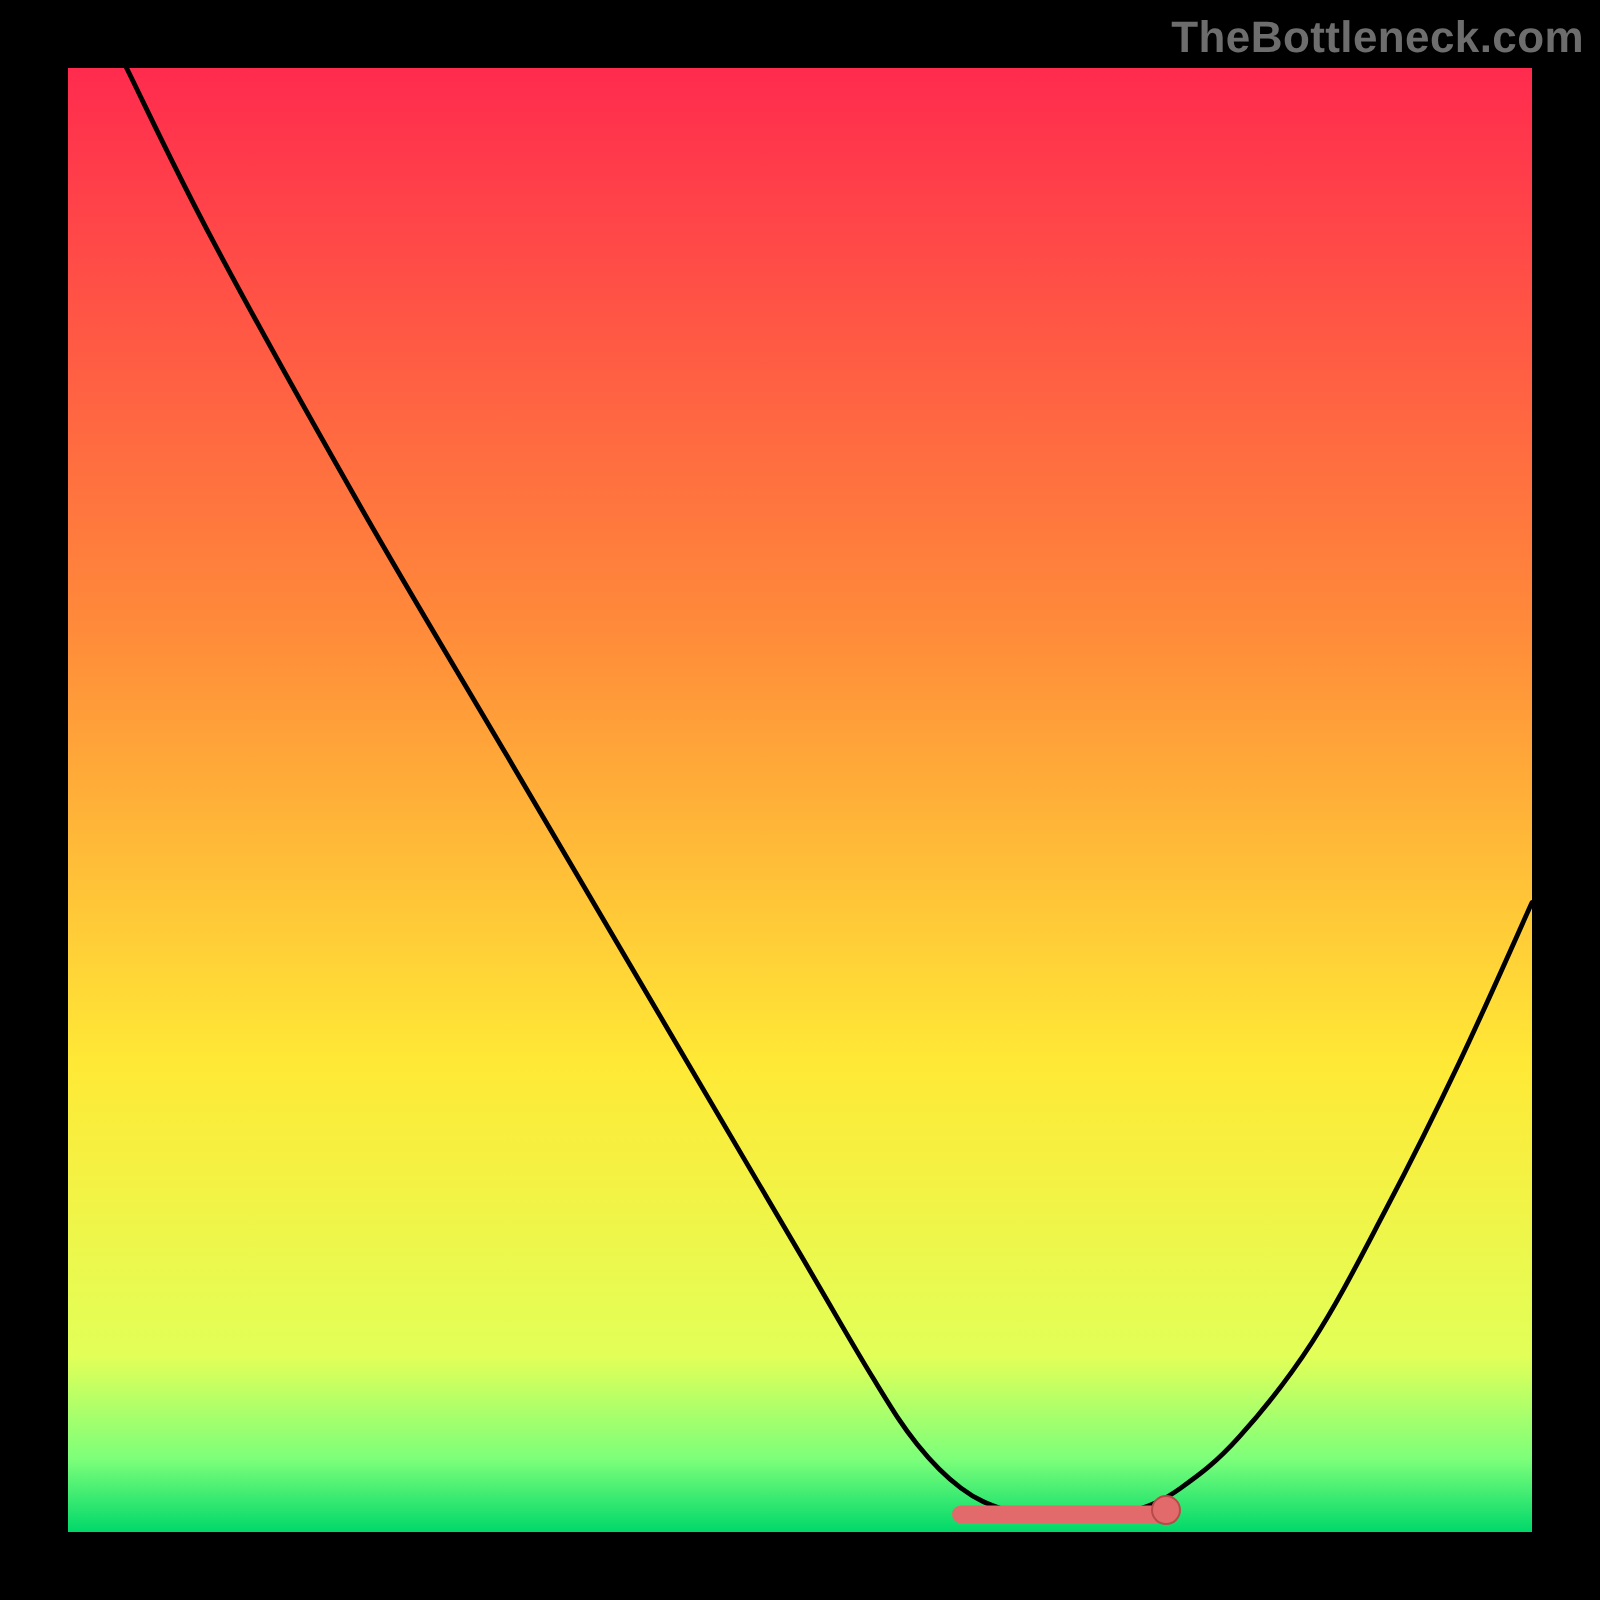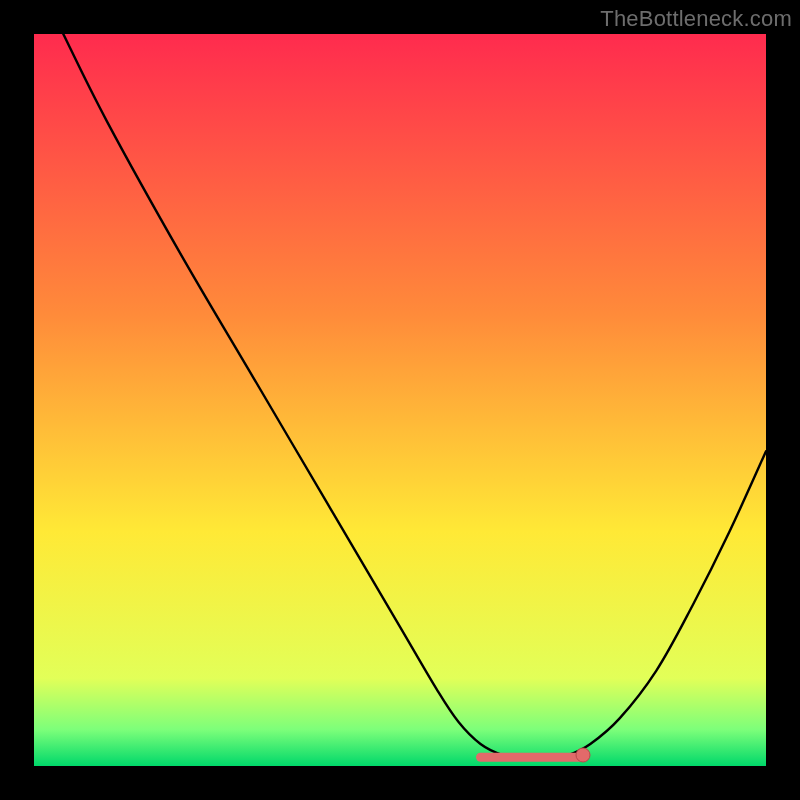--- a/index.html
+++ b/index.html
@@ -23,21 +23,21 @@
     top: 34px;
     width: 732px;
     height: 732px;
   }
   .watermark {
     position: absolute;
     top: 6px;
     right: 8px;
     color: #6d6d6d;
     font-size: 22px;
-    font-weight: 400;
+    font-weight: 700;
     letter-spacing: 0.2px;
     user-select: none;
   }
 </style>
 </head>
 <body>
 
 <div class="frame">
   <div class="watermark">TheBottleneck.com</div>
 

